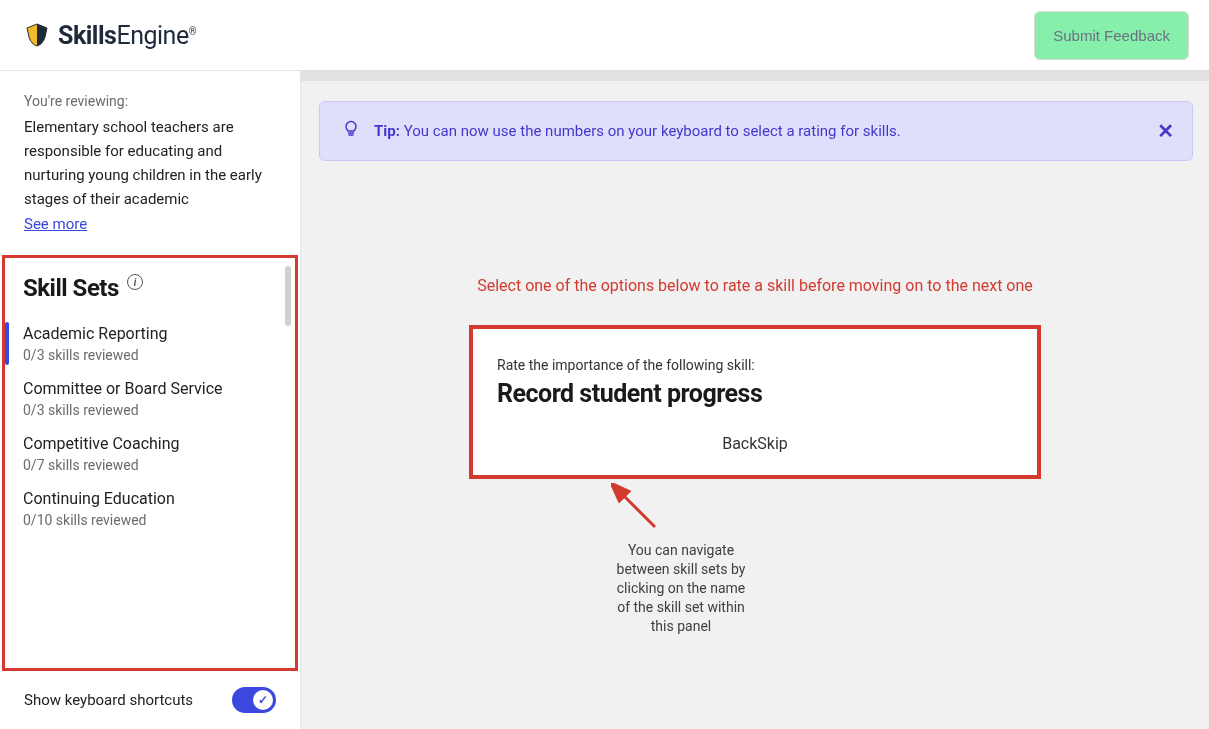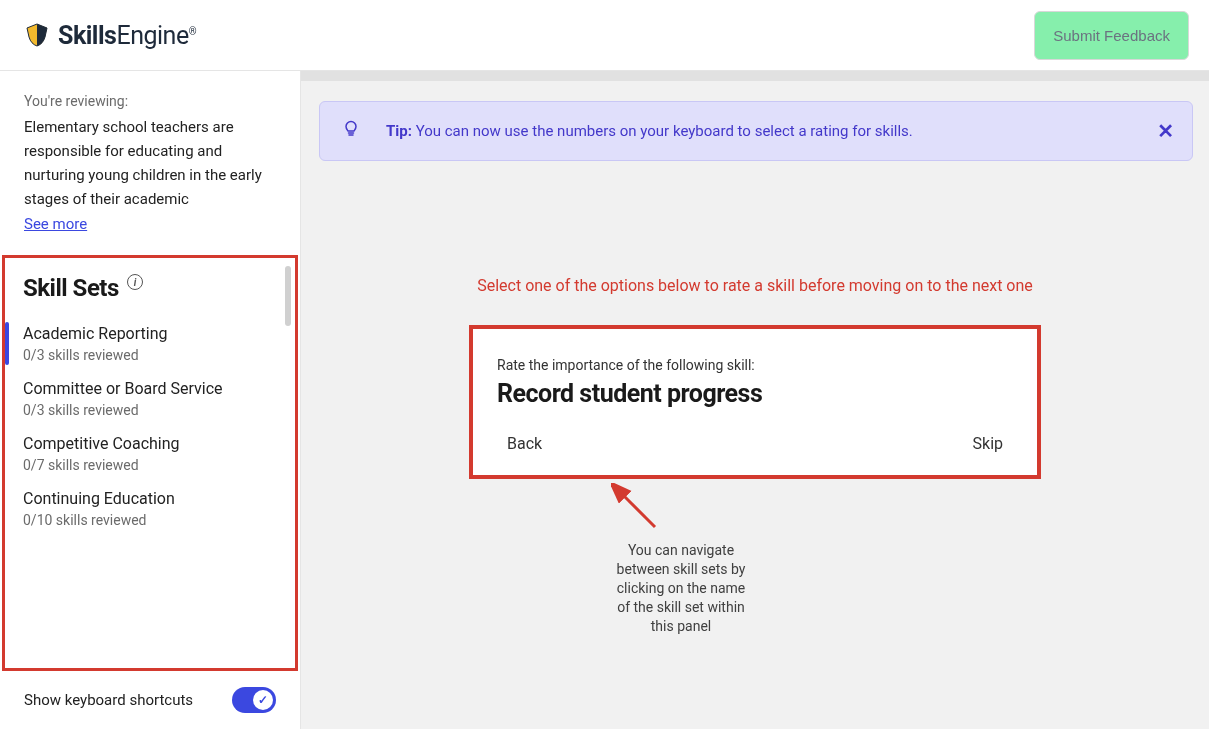--- a/index.html
+++ b/index.html
@@ -209,21 +209,21 @@
   }
 
   .tip-banner {
     margin: 20px 16px 0 18px;
     background: #e0dffb;
     border: 1px solid #c9c7f5;
     border-radius: 6px;
     padding: 18px 22px;
     display: flex;
     align-items: center;
-    gap: 26px;
+    gap: 14px;
     color: #4338ca;
     font-size: 15px;
     position: relative;
   }
   .tip-icon { flex-shrink: 0; }
   .tip-label { font-weight: 700; }
   .tip-close {
     position: absolute;
     right: 18px;
     top: 50%;
@@ -282,21 +282,21 @@
     border: 1.5px solid #333;
     border-radius: 3px;
     padding: 0 6px;
     font-size: 13px;
     min-width: 20px;
     text-align: center;
     line-height: 18px;
   }
   .nav-row {
     display: flex;
-    justify-content: space-between;
+    justify-content: center;
     padding: 0 10px;
   }
   .nav-link {
     font-size: 16px;
     color: #333;
     cursor: pointer;
   }
 
   
   .annotation {

